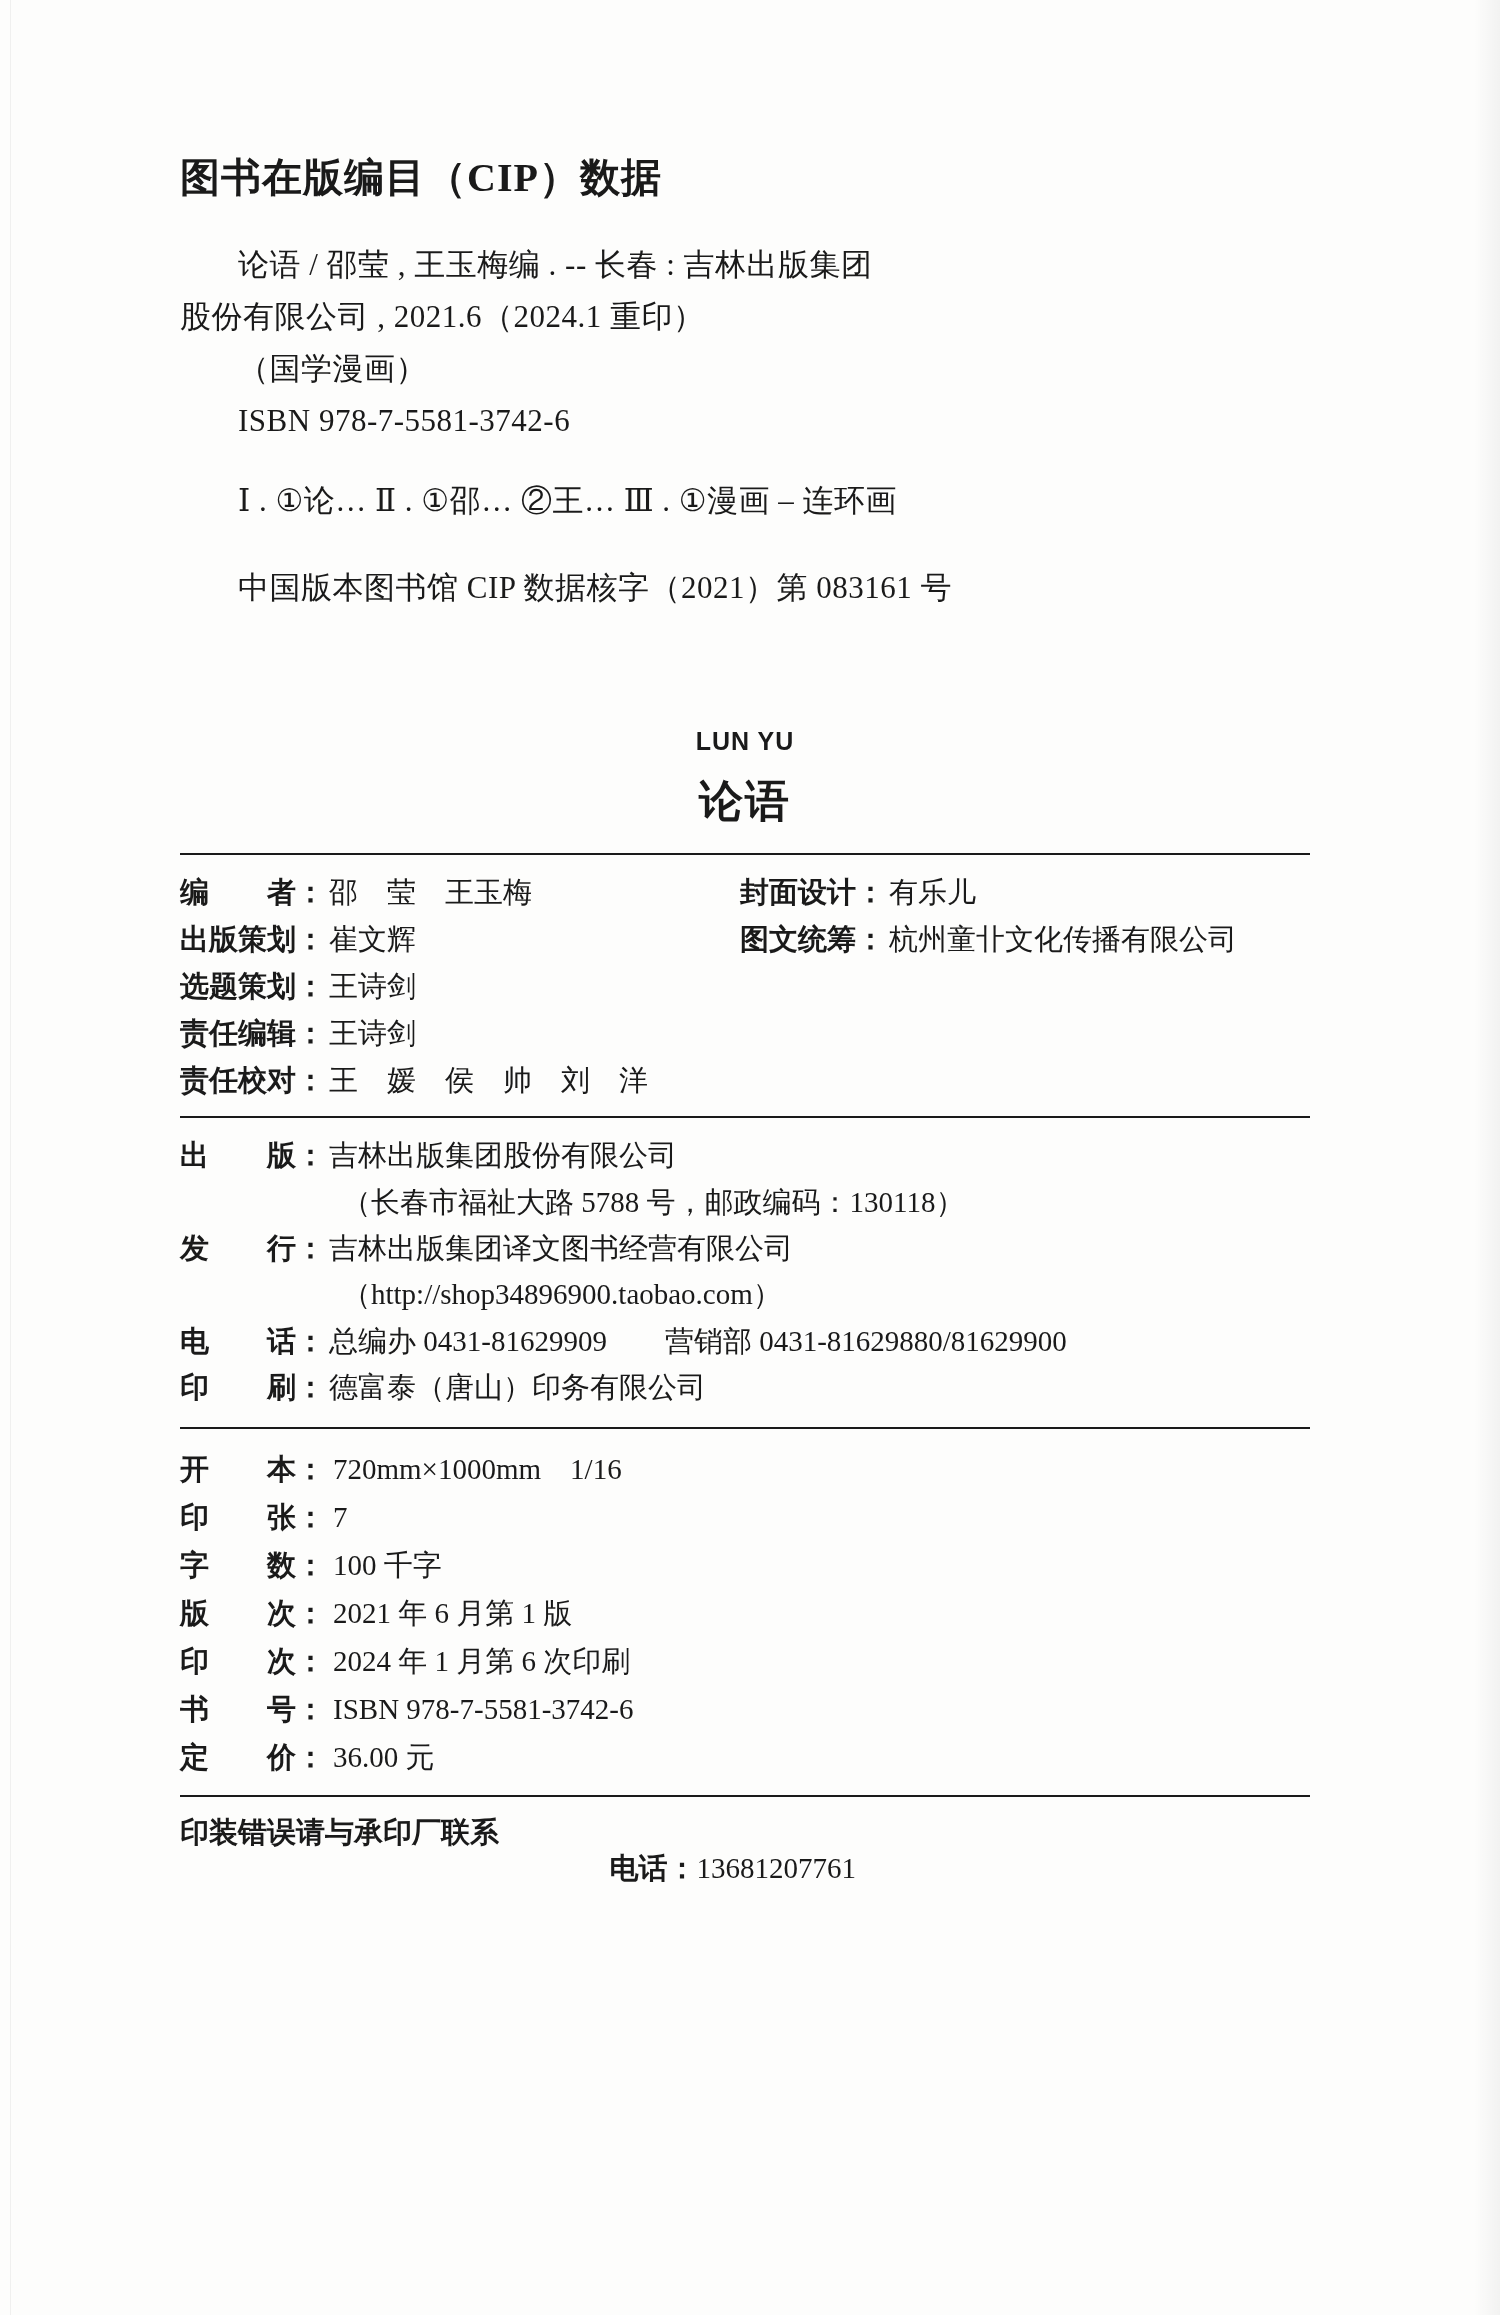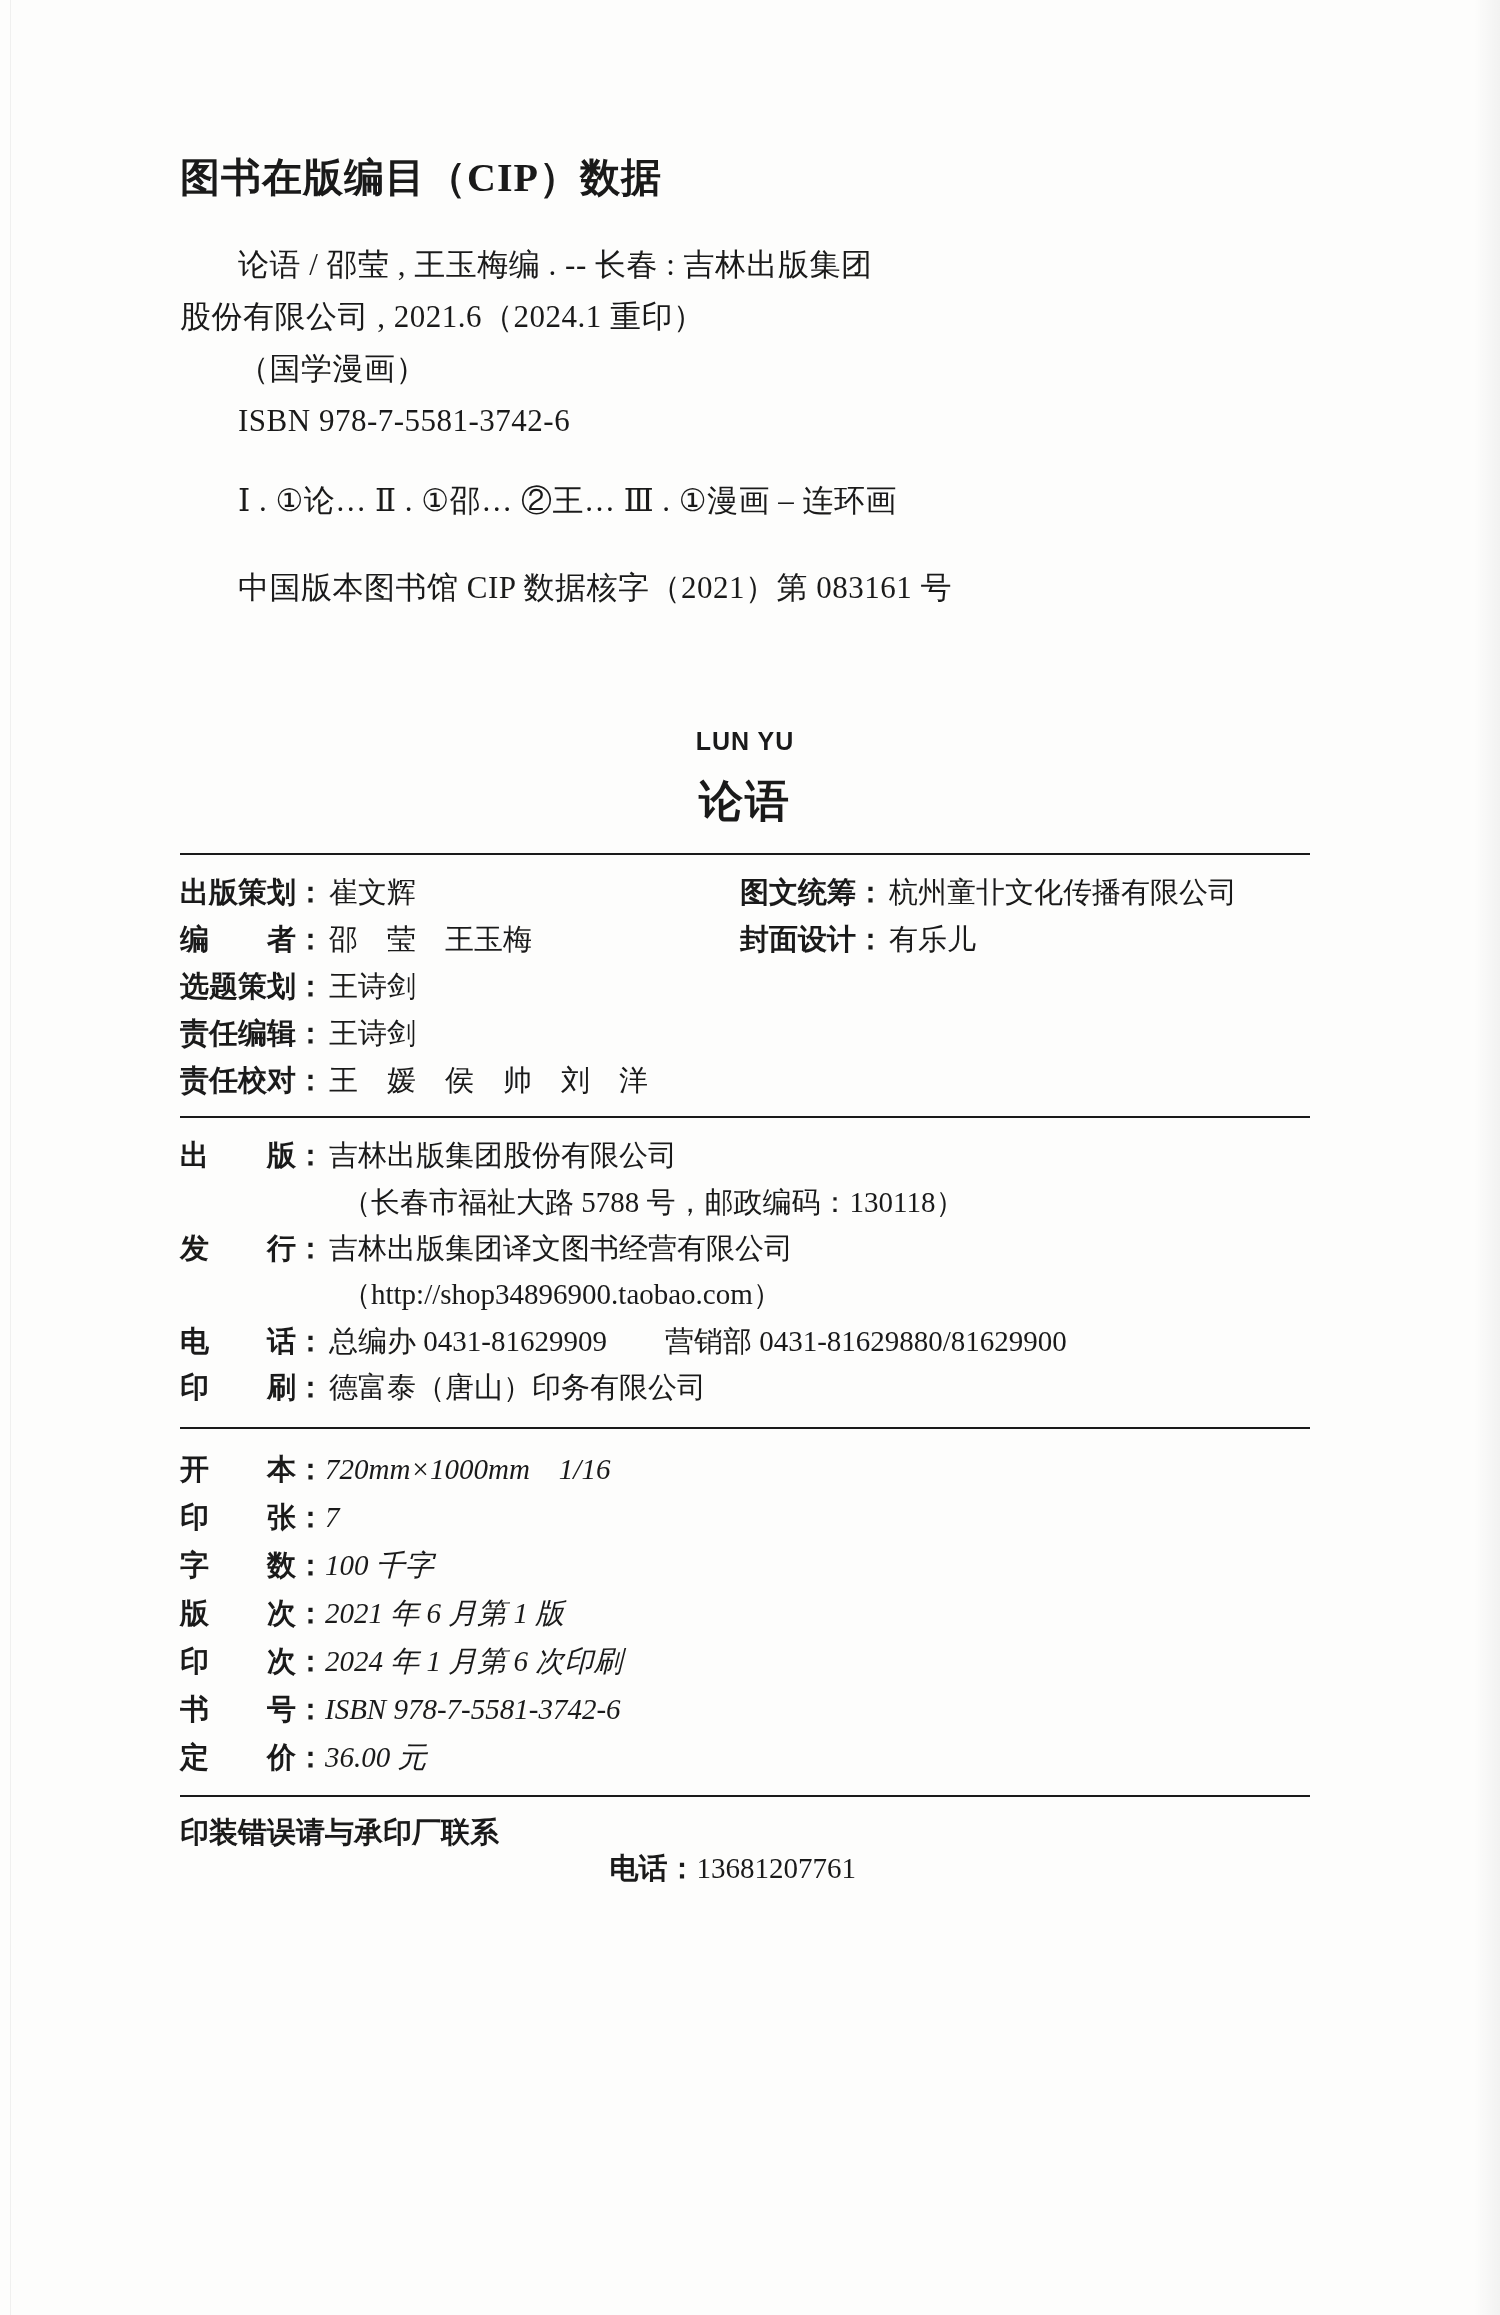--- a/index.html
+++ b/index.html
@@ -184,22 +184,21 @@
     line-height: 1.66;
   }
   .spec-lbl {
     font-family: "Liberation Sans", "DejaVu Sans", sans-serif;
     font-weight: bold;
     white-space: pre;
     flex: 0 0 auto;
   }
   .spec-val {
     white-space: pre;
-    margin-left: 0;
-    font-style: italic;
+    margin-left: 8px;
   }
 
   
   .footer {
     padding-top: 16px;
     display: flex;
     align-items: baseline;
     font-size: 29px;
   }
   .footer-note {
@@ -247,37 +246,37 @@
       <div class="pinyin-title">LUN YU</div>
       <div class="book-title">论语</div>
     </div>
 
     <hr class="rule">
 
     <div class="credits">
 
       <div class="credit-row">
         <div class="credit-left">
+          <span class="lbl">编　　者：</span>
+          <span class="val">邵　莹　王玉梅</span>
+        </div>
+        <div class="credit-right">
+          <span class="lbl">封面设计：</span>
+          <span class="val">有乐儿</span>
+        </div>
+      </div>
+
+      <div class="credit-row">
+        <div class="credit-left">
           <span class="lbl">出版策划：</span>
           <span class="val">崔文辉</span>
         </div>
         <div class="credit-right">
           <span class="lbl">图文统筹：</span>
           <span class="val">杭州童卝文化传播有限公司</span>
-        </div>
-      </div>
-
-      <div class="credit-row">
-        <div class="credit-left">
-          <span class="lbl">编　　者：</span>
-          <span class="val">邵　莹　王玉梅</span>
-        </div>
-        <div class="credit-right">
-          <span class="lbl">封面设计：</span>
-          <span class="val">有乐儿</span>
         </div>
       </div>
 
       <div class="credit-row">
         <div class="credit-left">
           <span class="lbl">选题策划：</span>
           <span class="val">王诗剑</span>
         </div>
         <div class="credit-right"></div>
       </div>

